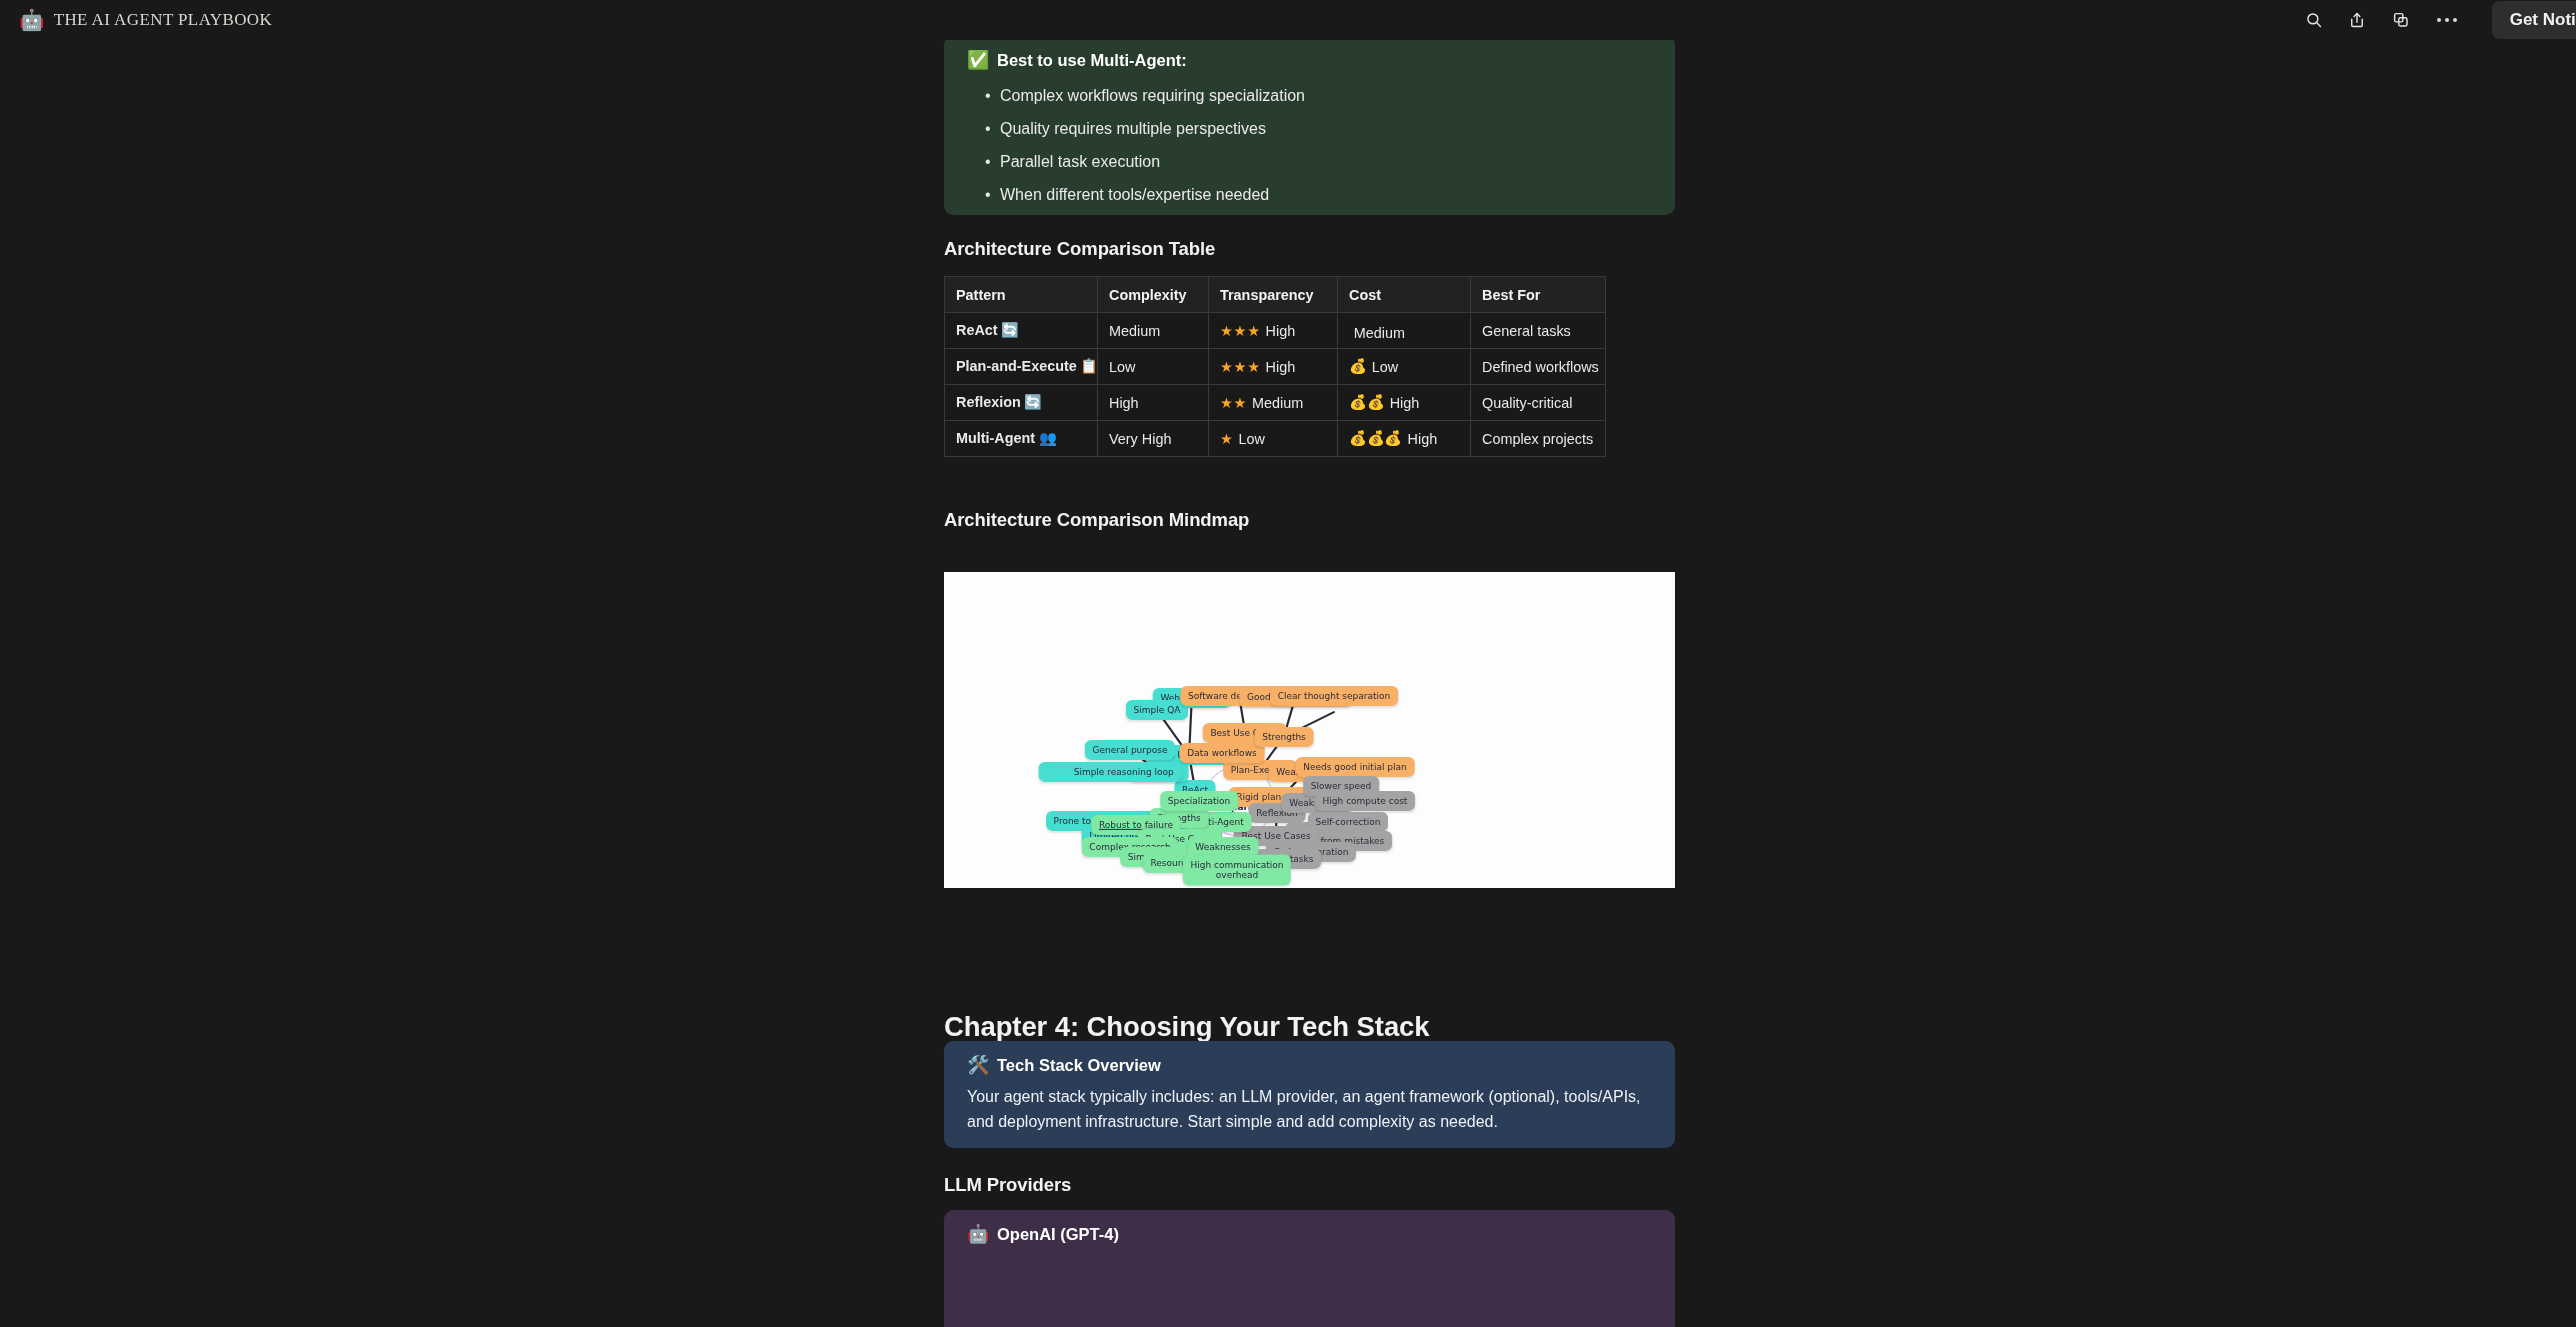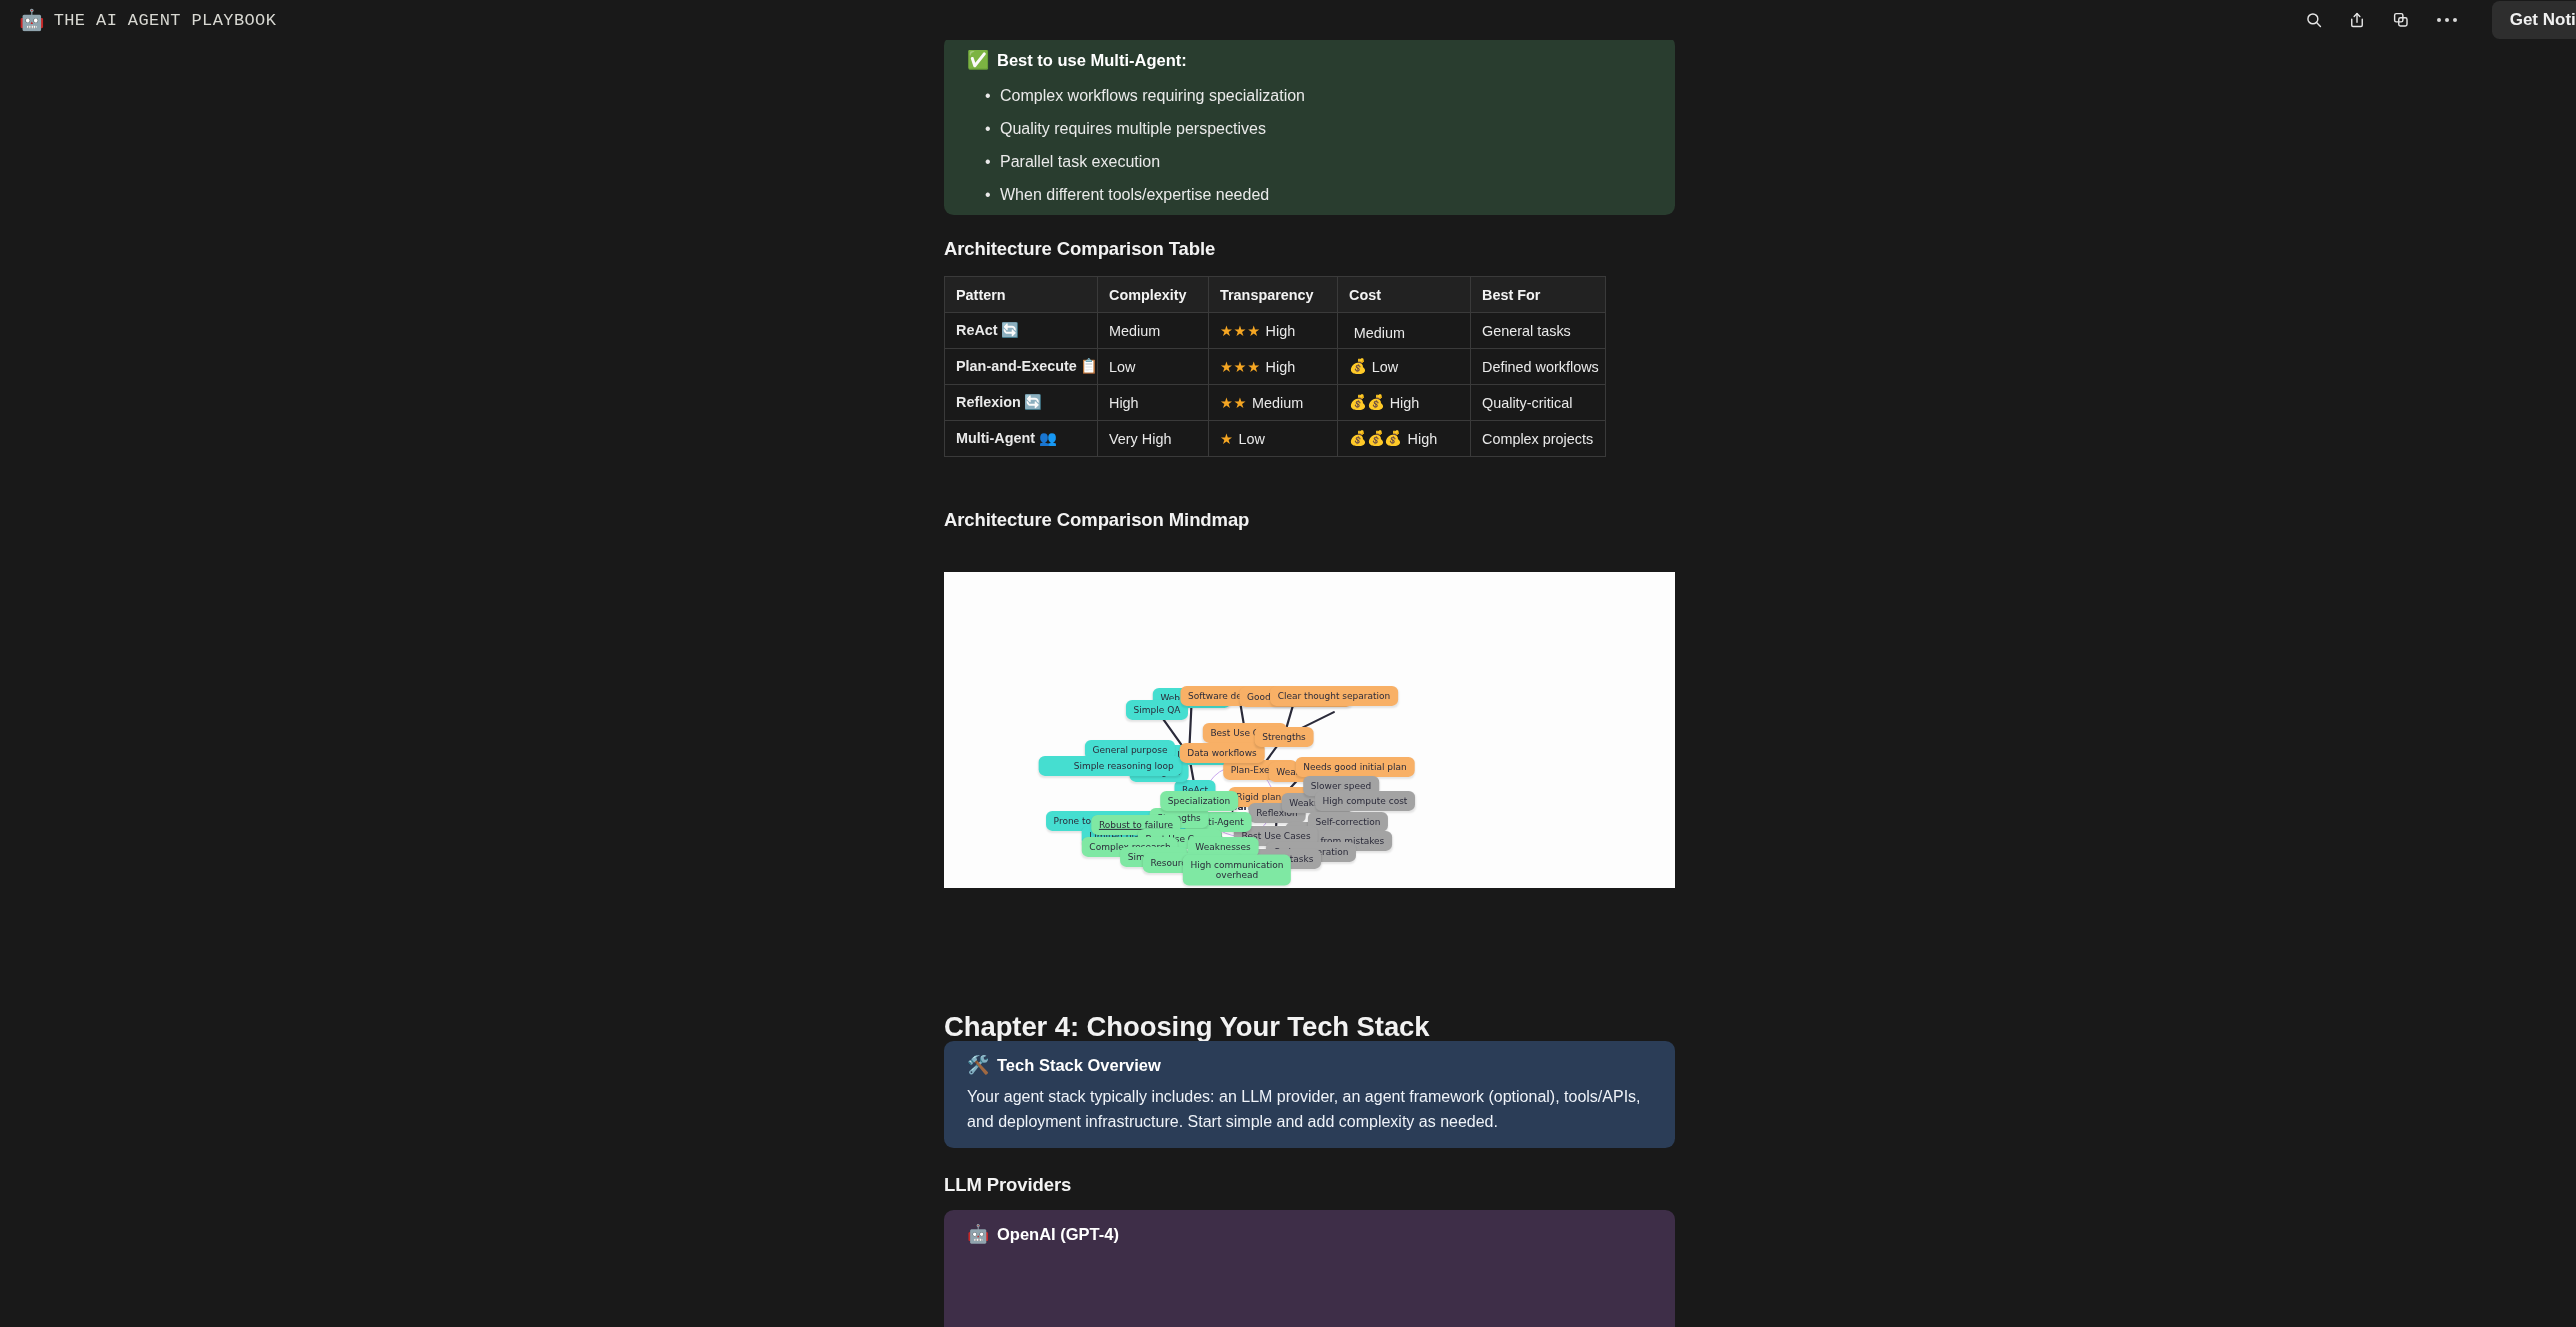--- a/index.html
+++ b/index.html
@@ -13,21 +13,21 @@
 
   
   .topbar {
     position: absolute; top: 0; left: 0; width: 2576px; height: 40px;
     display: flex; align-items: center; background: #191919; z-index: 20;
   }
   .brand { display: flex; align-items: center; gap: 9px; margin-left: 19px; }
   .brand-emoji { font-size: 20.6px; line-height: 1; }
   .brand-title {
     color: #d8d8d2; font-size: 17px; letter-spacing: 0.4px; font-weight: 400;
-    font-family: Liberation Mono, monospace;
+    font-family: Liberation Serif, serif;
   }
   .topbar-right {
     margin-left: auto; display: flex; align-items: center; gap: 20.6px;
     padding-right: 0;
   }
   .ticon { width: 23px; height: 23px; display: flex; align-items: center; justify-content: center; color: #e6e6e6; }
   .ticon svg { display: block; }
   .dots { display: flex; gap: 4.1px; align-items: center; padding: 0 4.1px; }
   .dots i { width: 4.1px; height: 4.1px; border-radius: 50%; background: #d8d8d8; display: block; }
   .notify-btn {
@@ -304,21 +304,21 @@
         <line x1="407" y1="401" x2="427" y2="434" stroke="#2b2b3a" stroke-width="3.2" stroke-linecap="round"></line>
       </svg>
   <div class="node center" style="left: 295px; top: 229px;">Architecture
 Comparison</div>
       <div class="node teal" style="left: 251px; top: 218px;">ReAct</div>
       <div class="node teal" style="left: 245px; top: 183px;">Best Use Cases</div>
       <div class="node teal" style="left: 248px; top: 126px;">Web browsing</div>
       <div class="node teal" style="left: 213px; top: 138px;">Simple QA</div>
       <div class="node teal" style="left: 215px; top: 200px;">Strengths</div>
       <div class="node teal" style="left: 186px; top: 178px;">General purpose</div>
-      <div class="node teal" style="left: 166px; top: 194px; padding-left: 35px;">Simple reasoning loop</div>
+      <div class="node teal" style="left: 166px; top: 200px; padding-left: 35px;">Simple reasoning loop</div>
       <div class="node teal" style="left: 214px; top: 249px;">Weaknesses</div>
       <div class="node teal" style="left: 161px; top: 249px;">Prone to looping errors</div>
       <div class="node teal" style="left: 183px; top: 264px;">Limited planning</div>
       <div class="node orange" style="left: 316px; top: 198px;">Plan-Execute</div>
       <div class="node orange" style="left: 301px; top: 161px;">Best Use Cases</div>
       <div class="node orange" style="left: 295px; top: 124px;">Software development</div>
       <div class="node orange" style="left: 278px; top: 181px;">Data workflows</div>
       <div class="node orange" style="left: 340px; top: 165px;">Strengths</div>
       <div class="node orange" style="left: 352px; top: 125px;">Good for long-horizon</div>
       <div class="node orange" style="left: 390px; top: 124px;">Clear thought separation</div>

